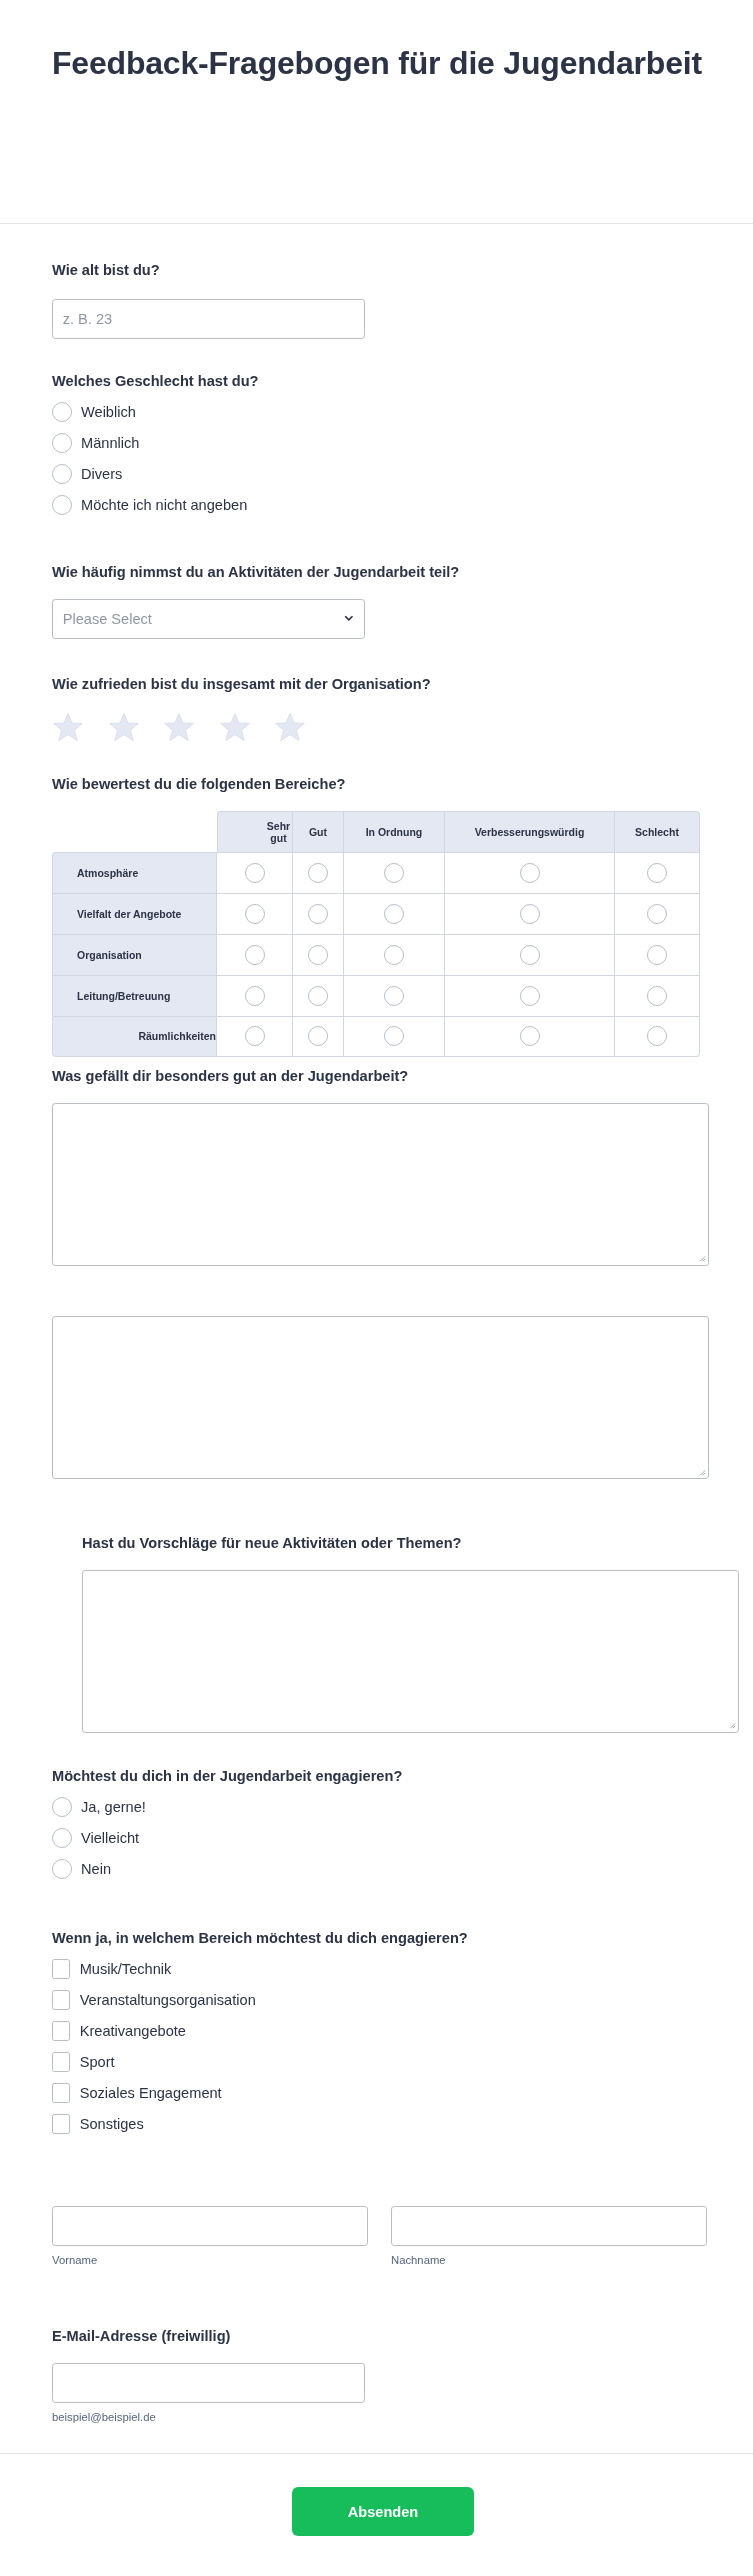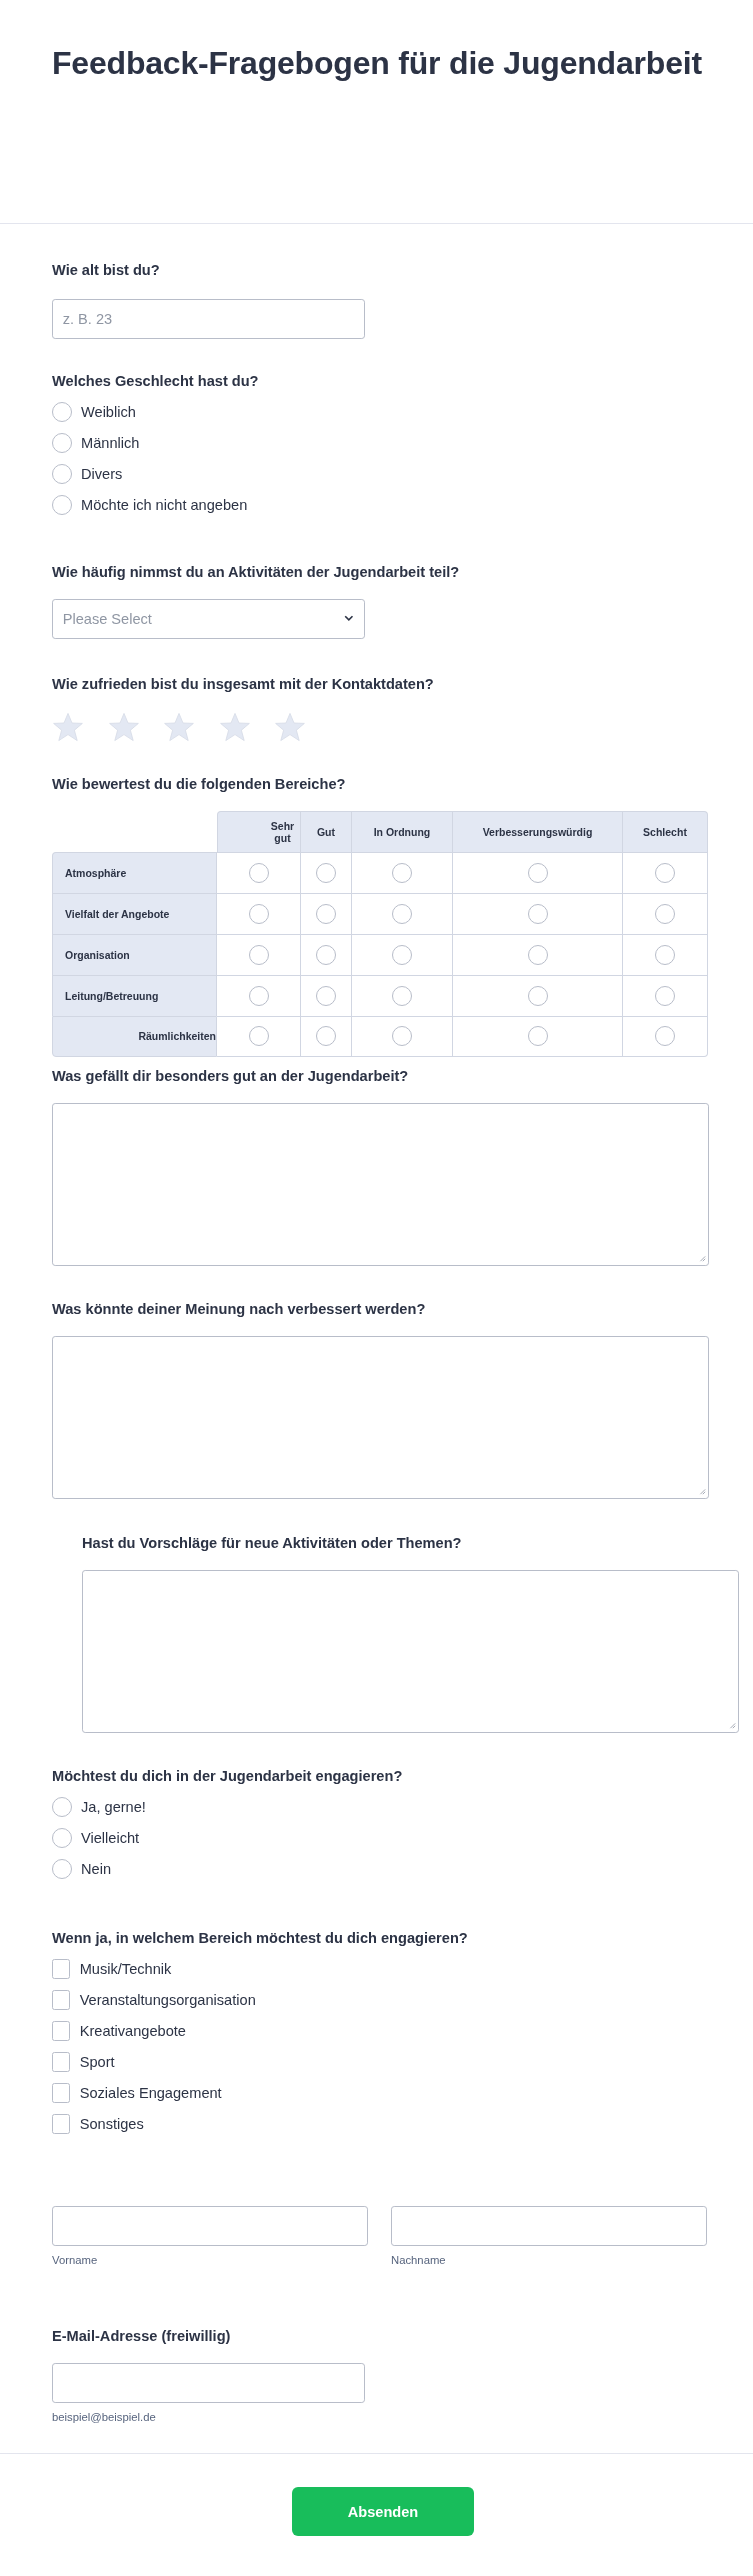--- a/index.html
+++ b/index.html
@@ -29,21 +29,21 @@
 
   .stars { display: flex; gap: 23.5px; }
   .star { width: 32px; height: 32px; }
 
   table.matrix { border-collapse: separate; border-spacing: 0; font-size: 10.5px; }
   .matrix th { background: #e3e8f3; font-weight: 600; color: #2c3345; height: 41px; border-right: 0.8px solid #d1d6e2; border-top: 0.8px solid #d1d6e2; text-align: center; }
   .matrix th.corner { background: transparent; border: none; }
   .matrix th.first-h { border-left: 0.8px solid #d1d6e2; border-top-left-radius: 4px; }
   .matrix th.last-h { border-top-right-radius: 4px; }
   .matrix td { height: 41px; border-right: 0.8px solid #d1d6e2; border-top: 0.8px solid #d1d6e2; text-align: center; background: #fff; }
-  .matrix td.rowh { background: #e3e8f3; text-align: left; padding-left: 12px; font-weight: 600; border-left: 0.8px solid #d1d6e2; }
+  .matrix td.rowh { background: #e3e8f3; text-align: left; padding-left: 24px; font-weight: 600; border-left: 0.8px solid #d1d6e2; }
   .matrix tr:last-child td { border-bottom: 0.8px solid #d1d6e2; }
   .matrix tr.r0 td.rowh { border-top-left-radius: 4px; }
   .matrix tr:last-child td.rowh { border-bottom-left-radius: 4px; text-align: right; }
   .matrix tr:last-child td:last-child { border-bottom-right-radius: 4px; }
   .mradio { display: inline-block; width: 20px; height: 20px; border: 0.8px solid #b8bdc9; border-radius: 50%; vertical-align: middle; }
 
   .textarea { width: 657px; height: 163px; border: 0.8px solid #b8bdc9; border-radius: 3.2px; background: #fff; position: relative; }
   .resize { position: absolute; right: 2.4px; bottom: 2.4px; width: 8px; height: 8px; }
 
   .sublabel { font-size: 11.3px; color: #57647e; margin-top: 8px; }
@@ -95,21 +95,21 @@
       <span class="ph">Please Select</span>
       <span class="chev">
         <svg width="9.7" height="6.5" viewBox="0 0 12 8">
             <path d="M1.5 1.5 L6 6 L10.5 1.5" fill="none" stroke="#2c3345" stroke-width="2"></path>
           </svg>
       </span>
     </div>
   </div>
 
   <div class="field" style="top:451px;">
-    <div class="q-label">Wie zufrieden bist du insgesamt mit der Kontaktdaten?</div>
+    <div class="q-label">Wie zufrieden bist du insgesamt mit der Organisation?</div>
     <div class="stars" style="margin-top:16px;" id="stars">
         <svg viewBox="0 0 40 40" class="star">
           <path d="M20 3 L25 15 L38 15.5 L28 24 L31.5 37 L20 29.5 L8.5 37 L12 24 L2 15.5 L15 15 Z" fill="#e3e8f3" stroke="#d5dae6" stroke-width="1" stroke-linejoin="round"></path>
         </svg>
         <svg viewBox="0 0 40 40" class="star">
           <path d="M20 3 L25 15 L38 15.5 L28 24 L31.5 37 L20 29.5 L8.5 37 L12 24 L2 15.5 L15 15 Z" fill="#e3e8f3" stroke="#d5dae6" stroke-width="1" stroke-linejoin="round"></path>
         </svg>
         <svg viewBox="0 0 40 40" class="star">
           <path d="M20 3 L25 15 L38 15.5 L28 24 L31.5 37 L20 29.5 L8.5 37 L12 24 L2 15.5 L15 15 Z" fill="#e3e8f3" stroke="#d5dae6" stroke-width="1" stroke-linejoin="round"></path>
         </svg>
@@ -121,21 +121,21 @@
         </svg>
       </div>
   </div>
 
   <div class="field" style="top:551px;">
     <div class="q-label">Wie bewertest du die folgenden Bereiche?</div>
     <table class="matrix" style="margin-top:16px;">
       <thead>
         <tr>
           <th class="corner" style="width:165px;"></th>
-          <th class="first-h" style="width:84px;padding-left:47px;">Sehr gut</th>
+          <th class="first-h" style="width:76px;padding-left:47px;">Sehr gut</th>
           <th style="width:51px;">Gut</th>
           <th style="width:101px;">In Ordnung</th>
           <th style="width:170px;">Verbesserungswürdig</th>
           <th class="last-h" style="width:85px;">Schlecht</th>
         </tr>
       </thead>
       <tbody id="matrix-body">
           <tr class="r0">
             <td class="rowh">Atmosphäre</td>
             <td><span class="mradio"></span></td>
@@ -183,21 +183,20 @@
   <div class="field" style="top:843px;">
     <div class="q-label">Was gefällt dir besonders gut an der Jugendarbeit?</div>
     <div class="textarea" style="margin-top:16px;">
       <svg class="resize" viewBox="0 0 10 10">
           <path d="M9 3 L3 9 M9 6 L6 9" stroke="#8f96a3" stroke-width="1"></path>
         </svg>
     </div>
   </div>
 
   <div class="field" style="top:1076px;">
-    <div class="q-label">Was könnte deiner Meinung nach verbessert werden?</div>
     <div class="textarea" style="margin-top:16px;">
       <svg class="resize" viewBox="0 0 10 10">
           <path d="M9 3 L3 9 M9 6 L6 9" stroke="#8f96a3" stroke-width="1"></path>
         </svg>
     </div>
   </div>
 
   <div class="field" style="top:1310px;padding-left:30px;">
     <div class="q-label">Hast du Vorschläge für neue Aktivitäten oder Themen?</div>
     <div class="textarea" style="margin-top:16px;">

